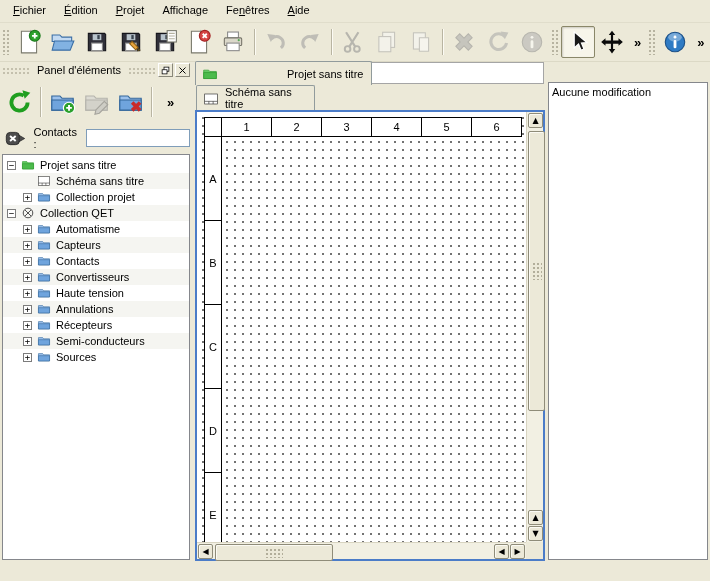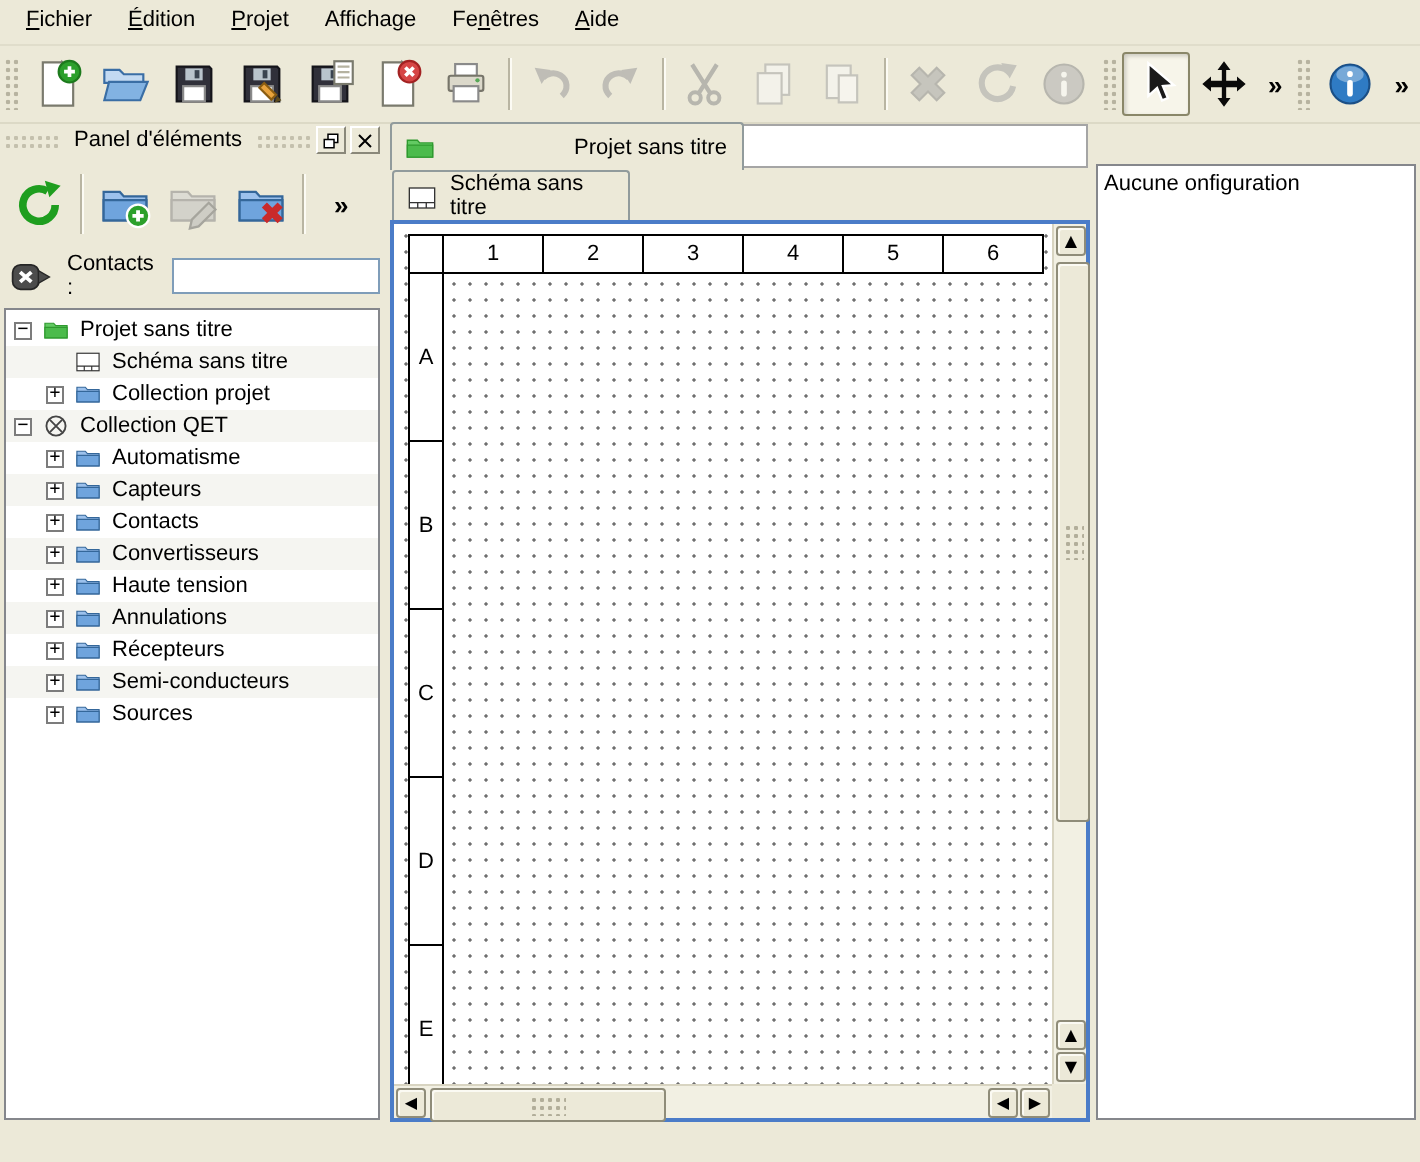--- a/index.html
+++ b/index.html
@@ -522,17 +522,17 @@
         <div class="thumb hthumb"></div>
         <button class="sbtn h-left2">◀</button>
         <button class="sbtn h-right">▶</button>
       </div>
       <div class="sb-corner"></div>
     </div>
   </div>
 
   <div class="dock dock-right">
     <div class="undo-list" id="undoList">
-        <div class="undo-item">Aucune onfiguration</div>
+        <div class="undo-item">Aucune modification</div>
       </div>
   </div>
 
 </div>
 
 </body></html>

